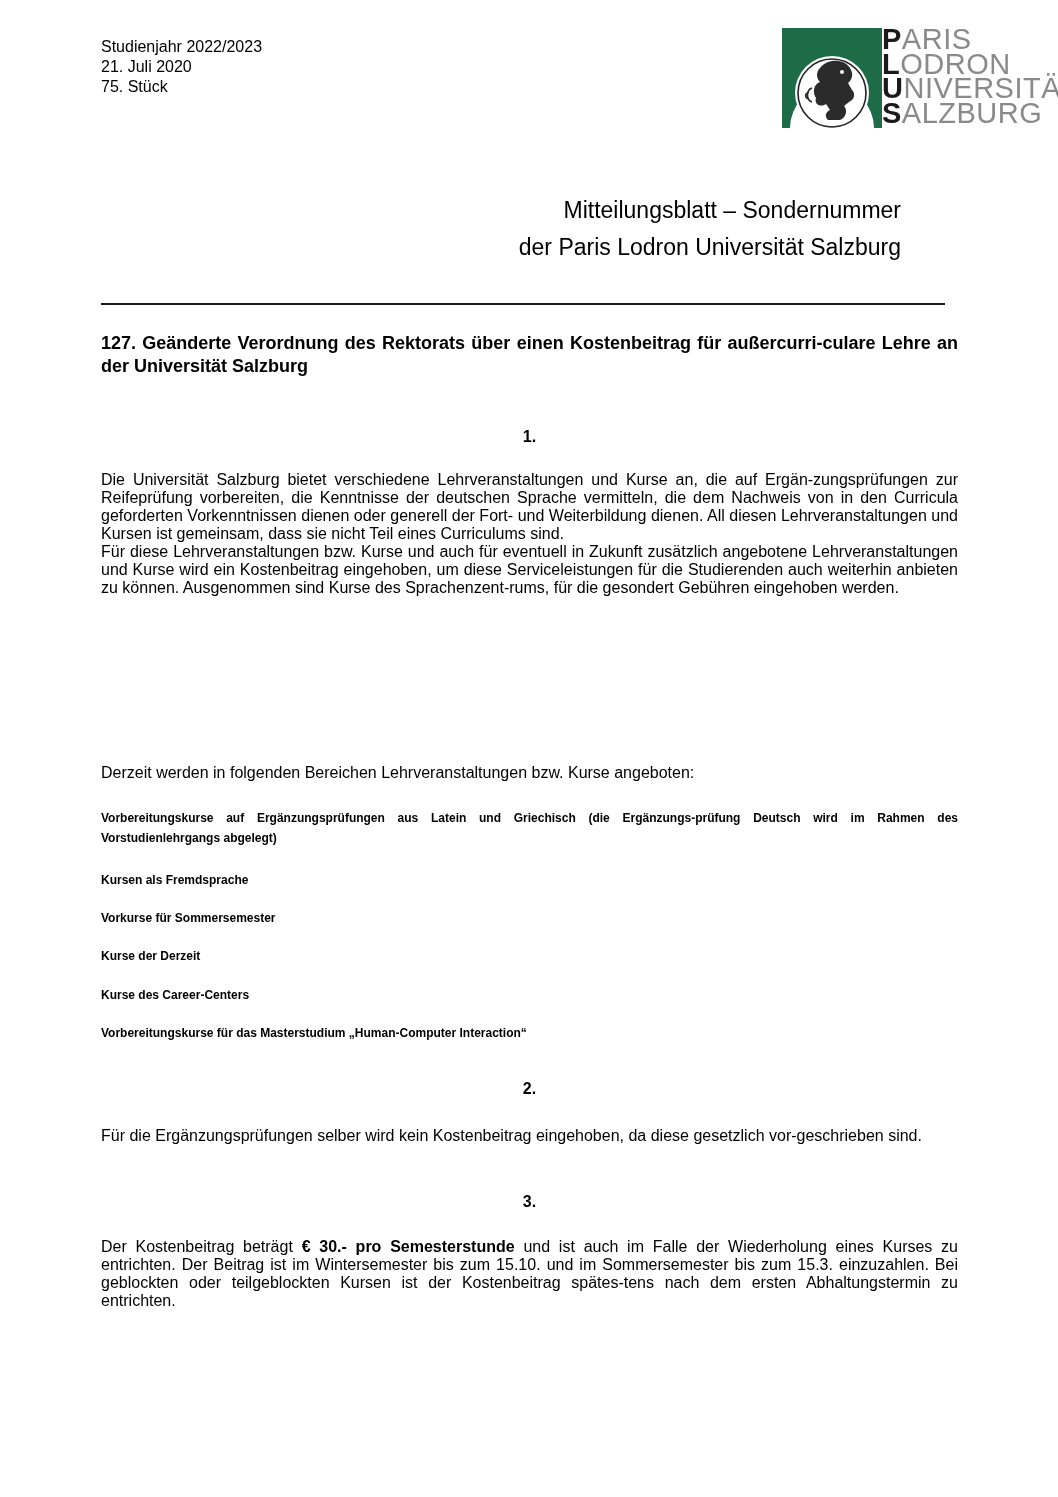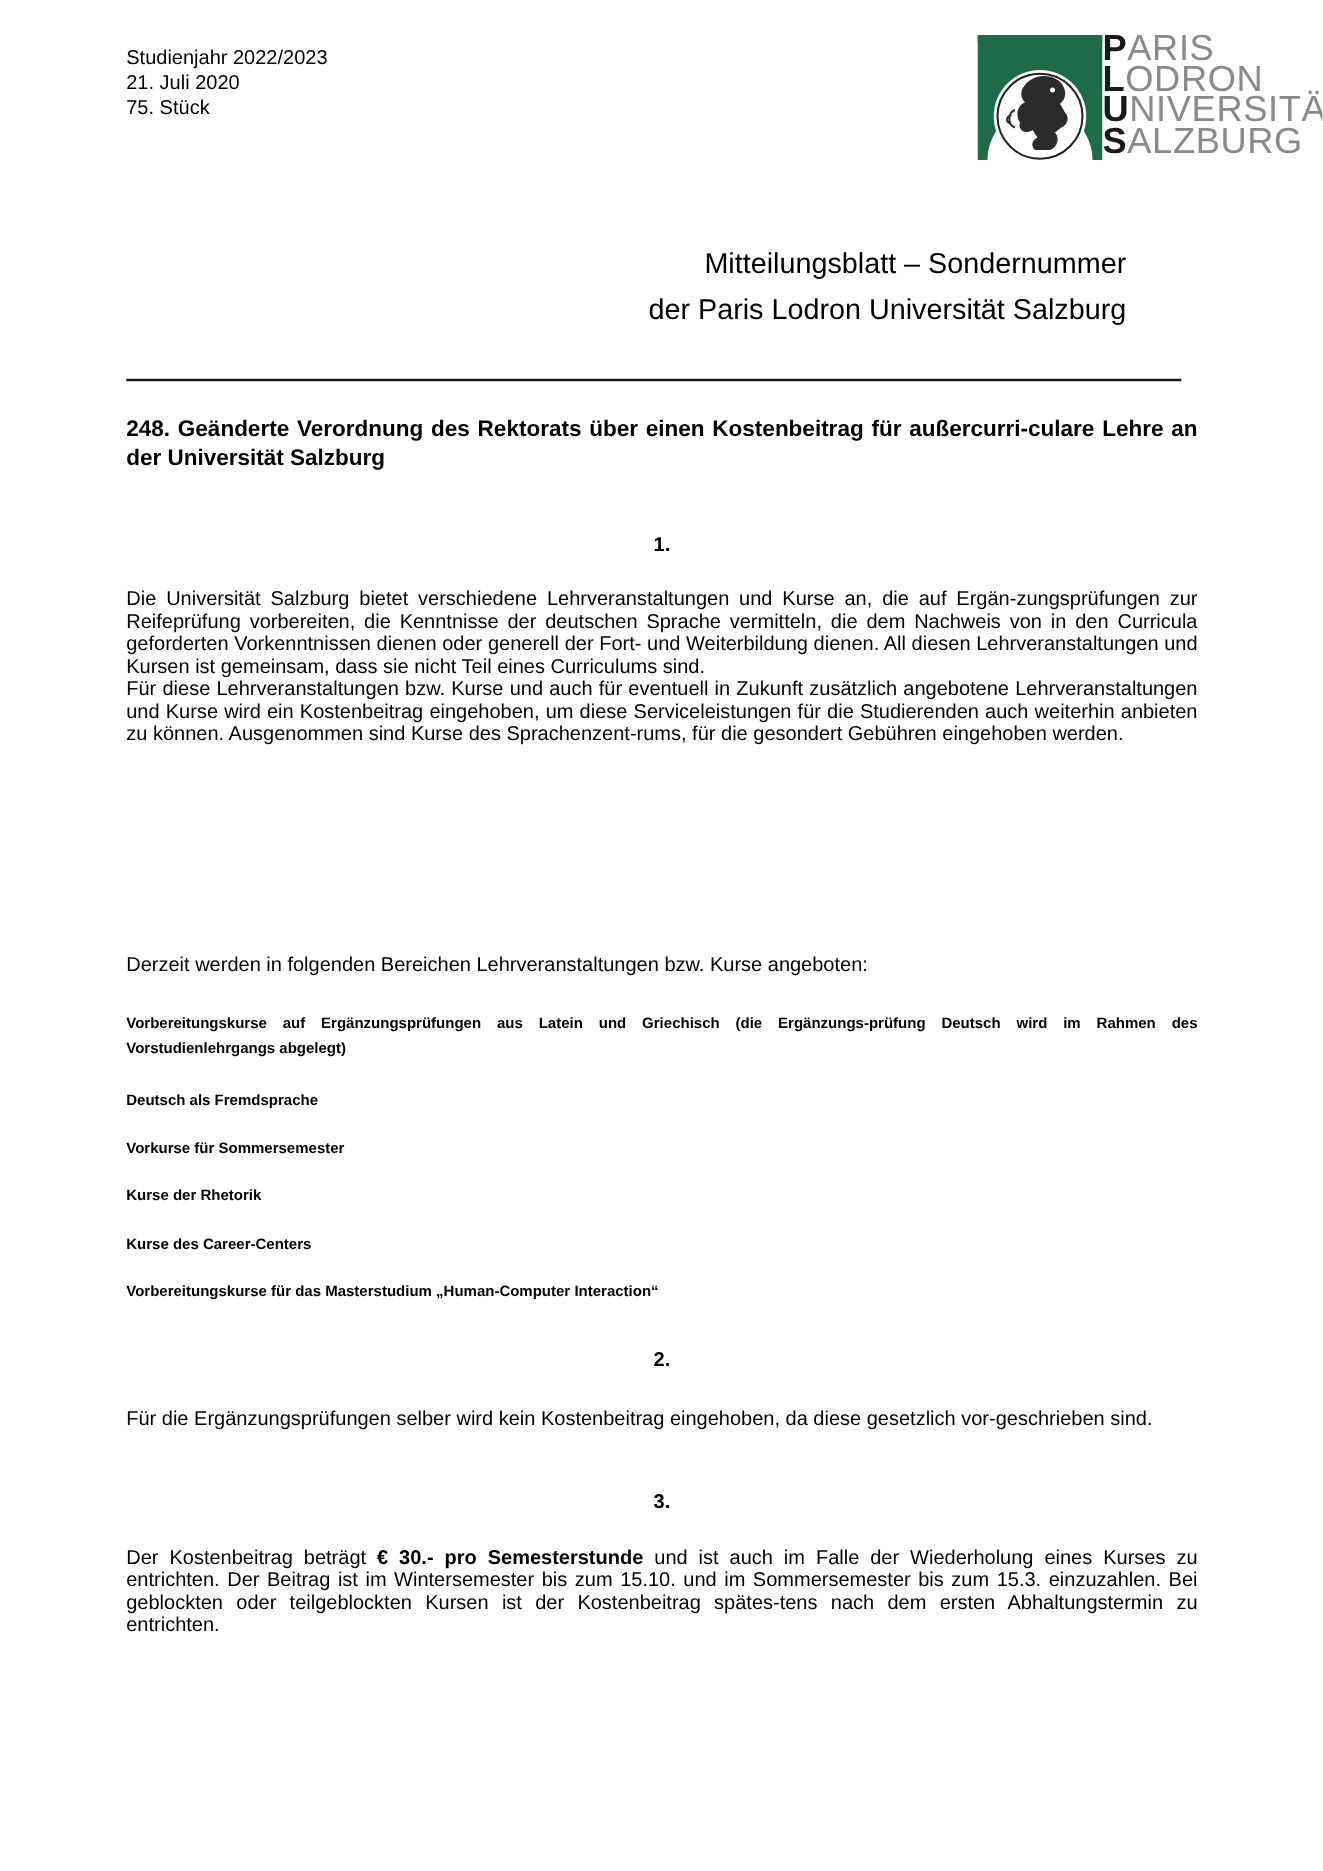--- a/index.html
+++ b/index.html
@@ -76,35 +76,35 @@
   </div>
 </div>
 
 <div class="title">
   <div>Mitteilungsblatt – Sondernummer</div>
   <div>der Paris Lodron Universität Salzburg</div>
 </div>
 
 <div class="rule"></div>
 
-<div class="section-title">248. Geänderte Verordnung des Rektorats über einen Kostenbeitrag für außercurri-culare Lehre an der Universität Salzburg</div>
+<div class="section-title">127. Geänderte Verordnung des Rektorats über einen Kostenbeitrag für außercurri-culare Lehre an der Universität Salzburg</div>
 
 <div class="num" style="top:428px;">1.</div>
 
 <div class="para" style="top:471px;">
   <p>Die Universität Salzburg bietet verschiedene Lehrveranstaltungen und Kurse an, die auf Ergän-zungsprüfungen zur Reifeprüfung vorbereiten, die Kenntnisse der deutschen Sprache vermitteln, die dem Nachweis von in den Curricula geforderten Vorkenntnissen dienen oder generell der Fort- und Weiterbildung dienen. All diesen Lehrveranstaltungen und Kursen ist gemeinsam, dass sie nicht Teil eines Curriculums sind.</p>
   <p>Für diese Lehrveranstaltungen bzw. Kurse und auch für eventuell in Zukunft zusätzlich angebotene Lehrveranstaltungen und Kurse wird ein Kostenbeitrag eingehoben, um diese Serviceleistungen für die Studierenden auch weiterhin anbieten zu können. Ausgenommen sind Kurse des Sprachenzent-rums, für die gesondert Gebühren eingehoben werden.</p>
 </div>
 
 <div class="para" style="top:764px;">Derzeit werden in folgenden Bereichen Lehrveranstaltungen bzw. Kurse angeboten:</div>
 
 <div class="bold-item" style="top:808px;">Vorbereitungskurse auf Ergänzungsprüfungen aus Latein und Griechisch (die Ergänzungs-prüfung Deutsch wird im Rahmen des Vorstudienlehrgangs abgelegt)</div>
-<div class="bold-item" style="top:870px;">Deutsch als Fremdsprache</div>
+<div class="bold-item" style="top:870px;">Kursen als Fremdsprache</div>
 <div class="bold-item" style="top:908px;">Vorkurse für Sommersemester</div>
-<div class="bold-item" style="top:946px;">Kurse der Rhetorik</div>
+<div class="bold-item" style="top:946px;">Kurse der Derzeit</div>
 <div class="bold-item" style="top:985px;">Kurse des Career-Centers</div>
 <div class="bold-item" style="top:1023px;">Vorbereitungskurse für das Masterstudium „Human-Computer Interaction“</div>
 
 <div class="num" style="top:1080px;">2.</div>
 <div class="para" style="top:1127px;">Für die Ergänzungsprüfungen selber wird kein Kostenbeitrag eingehoben, da diese gesetzlich vor-geschrieben sind.</div>
 
 <div class="num" style="top:1193px;">3.</div>
 <div class="para" style="top:1238px;"><span>Der Kostenbeitrag beträgt </span><b>€ 30.- pro Semesterstunde</b><span> und ist auch im Falle der Wiederholung eines Kurses zu entrichten. Der Beitrag ist im Wintersemester bis zum 15.10. und im Sommersemester bis zum 15.3. einzuzahlen. Bei geblockten oder teilgeblockten Kursen ist der Kostenbeitrag spätes-tens nach dem ersten Abhaltungstermin zu entrichten.</span></div>
 
 </body></html>

